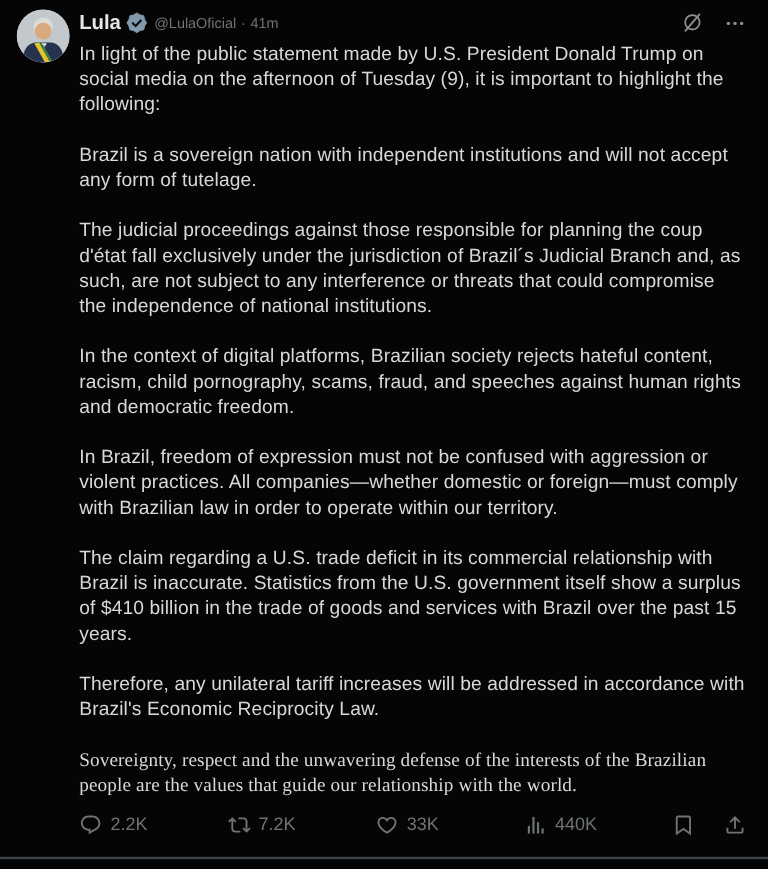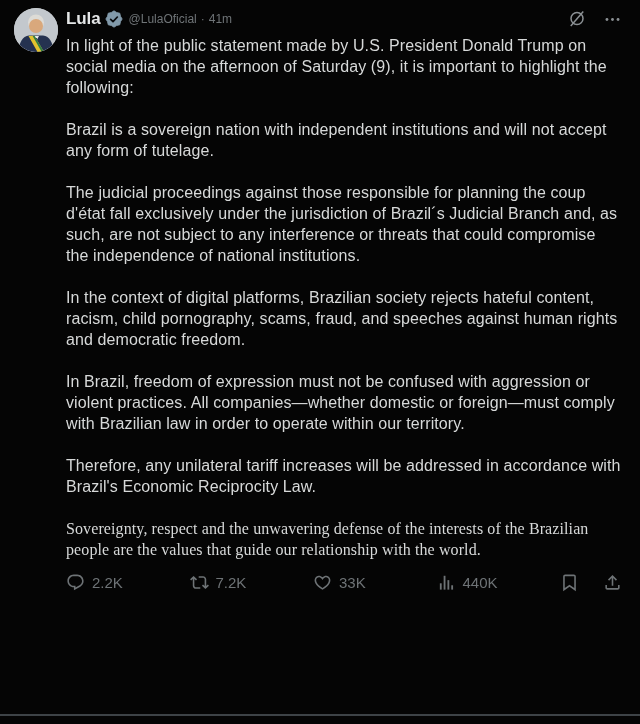--- a/index.html
+++ b/index.html
@@ -101,25 +101,26 @@
             <svg width="19" height="19" viewBox="0 0 24 24" fill="currentColor">
               <circle cx="5" cy="12" r="1.8"></circle>
                 <circle cx="12" cy="12" r="1.8"></circle>
                 <circle cx="19" cy="12" r="1.8"></circle>
             </svg>
           </span>
         </div>
       </div>
 
       <div class="tweet-text">
-        <p>In light of the public statement made by U.S. President Donald Trump on social media on the afternoon of Saturday (9), it is important to highlight the following:</p>
+        <p>In light of the public statement made by U.S. President Donald Trump on social media on the afternoon of Tuesday (9), it is important to highlight the following:</p>
         <p>Brazil is a sovereign nation with independent institutions and will not accept any form of tutelage.</p>
         <p>The judicial proceedings against those responsible for planning the coup d'état fall exclusively under the jurisdiction of Brazil´s Judicial Branch and, as such, are not subject to any interference or threats that could compromise the independence of national institutions.</p>
         <p>In the context of digital platforms, Brazilian society rejects hateful content, racism, child pornography, scams, fraud, and speeches against human rights and democratic freedom.</p>
         <p>In Brazil, freedom of expression must not be confused with aggression or violent practices. All companies—whether domestic or foreign—must comply with Brazilian law in order to operate within our territory.</p>
+        <p>The claim regarding a U.S. trade deficit in its commercial relationship with Brazil is inaccurate. Statistics from the U.S. government itself show a surplus of $410 billion in the trade of goods and services with Brazil over the past 15 years.</p>
         <p>Therefore, any unilateral tariff increases will be addressed in accordance with Brazil's Economic Reciprocity Law.</p>
         <p>Sovereignty, respect and the unwavering defense of the interests of the Brazilian people are the values that guide our relationship with the world.</p>
       </div>
 
       <div class="action-bar">
 
         <div class="action-group">
           <span class="action-icon">
             <svg width="19" height="19" viewBox="0 0 24 24" fill="currentColor">
               <path d="M1.751 10c0-4.42 3.584-8 8.005-8h4.366c4.49 0 8.129 3.64 8.129 8.13 0 2.96-1.607 5.68-4.196 7.11l-8.054 4.46v-3.69h-.067c-4.49.1-8.183-3.51-8.183-8.01zm8.005-6c-3.317 0-6.005 2.69-6.005 6 0 3.37 2.77 6.08 6.138 6.01l.351-.01h1.761v2.3l5.087-2.81c1.951-1.08 3.163-3.13 3.163-5.36 0-3.39-2.744-6.13-6.129-6.13H9.756z"></path>

